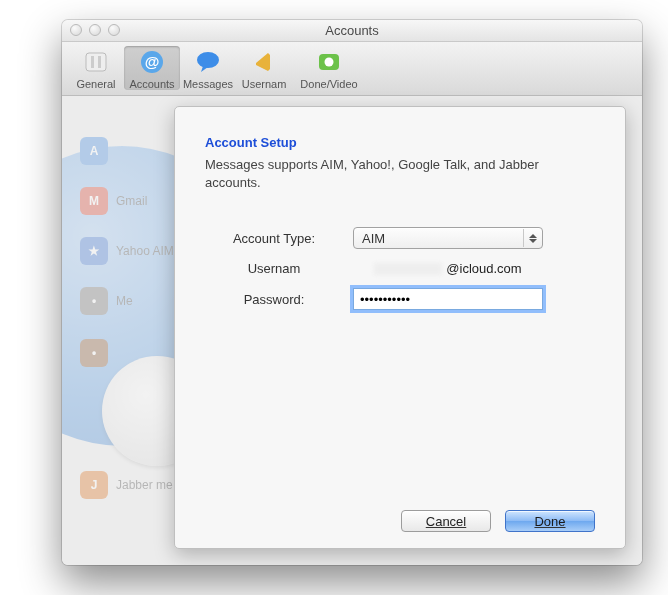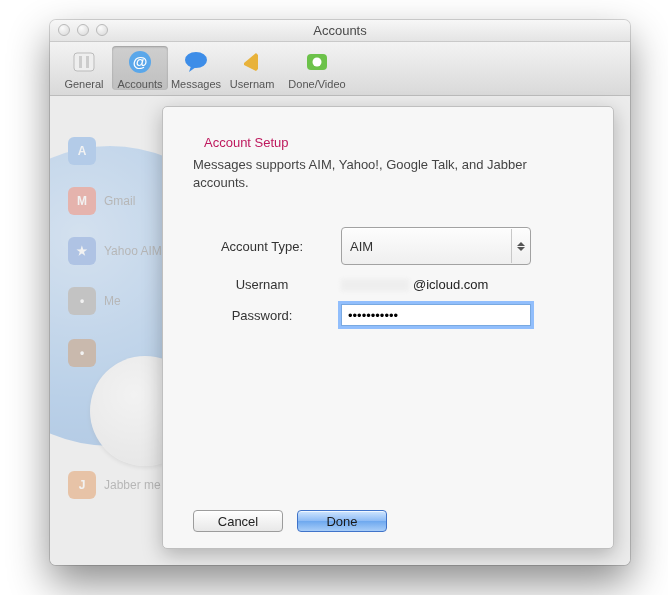--- a/index.html
+++ b/index.html
@@ -7,21 +7,21 @@
     font-family: "Lucida Grande", "Helvetica Neue", Arial, sans-serif;
     font-size: 13px;
     background: #fff;
     width: 668px;
     height: 595px;
     position: relative;
     color: #333;
   }
   .window {
     position: absolute;
-    left: 50px; top: 20px;
+    left: 62px; top: 20px;
     width: 580px; height: 545px;
     border-radius: 6px;
     box-shadow: 0 18px 40px rgba(0,0,0,0.45), 0 0 0 1px rgba(0,0,0,0.15);
     background: #ececec;
     overflow: hidden;
   }
   .titlebar {
     height: 22px;
     background: linear-gradient(#f7f7f7, #e4e4e4);
     border-bottom: 1px solid #c9c9c9;
@@ -109,41 +109,40 @@
     right: 16px; bottom: 16px;
     background: #f7f7f7;
     border: 1px solid #bfbfbf;
     border-radius: 5px;
     box-shadow: 0 6px 20px rgba(0,0,0,0.25);
     padding: 28px 30px 16px 30px;
     display: flex;
     flex-direction: column;
   }
   .sheet h2 {
-    font-size: 13px; font-weight: normal; color: #be185d;
+    font-size: 13px; font-weight: bold; color: #1d4ed8;
     margin-bottom: 6px;
-    margin-left: 11px;
   }
   .sheet .desc {
     font-size: 13px; color: #444; line-height: 1.35;
     margin-bottom: 36px;
   }
   .formrow {
     display: flex; align-items: center;
     margin-bottom: 12px;
   }
   .formrow label {
     width: 148px; text-align: center;
     padding-right: 10px;
     font-size: 13px; color: #333;
     white-space: nowrap;
   }
   .selectwrap {
     position: relative;
-    width: 190px; height: 38px;
+    width: 190px; height: 22px;
     background: linear-gradient(#fdfdfd,#efefef);
     border: 1px solid #a2a2a2;
     border-radius: 4px;
     box-shadow: 0 1px 0 rgba(255,255,255,0.8) inset;
     display: flex; align-items: center;
     padding: 0 22px 0 8px;
     font-size: 13px;
   }
   .selectwrap .arrows {
     position: absolute; right: 1px; top: 1px; bottom: 1px; width: 18px;
@@ -164,30 +163,31 @@
     padding: 0 6px;
     border-radius: 0;
     outline: none;
     font-family: inherit;
   }
   .textfield.focused {
     box-shadow: 0 0 0 3px rgba(90,160,255,0.65);
     border-color: #79a9e0;
   }
   .uname-val {
-    width:190px; display:flex; align-items:center; font-size:13px; color:#222;
+    width:190px; display:flex; align-items:center; font-size:13px; color:#222;justify-content:center;
   }
   .uname-val .blur {
     display:inline-block; width:68px; height:12px;
     background: #eee; filter: blur(2px); border-radius:2px; margin-right:4px;
   }
   .btnrow {
     margin-top: auto;
-    display: flex; justify-content: flex-start; gap: 14px;
+    display: flex; justify-content: flex-end; gap: 14px;
     padding-top: 10px;
+    text-decoration: underline;
   }
   .macbtn {
     min-width: 90px; height: 22px;
     border-radius: 4px;
     font-size: 13px;
     border: 1px solid #9c9c9c;
     background: linear-gradient(#fefefe,#e8e8e8);
     box-shadow: 0 1px 0 rgba(255,255,255,0.7) inset;
     cursor: default;
     font-family: inherit;

